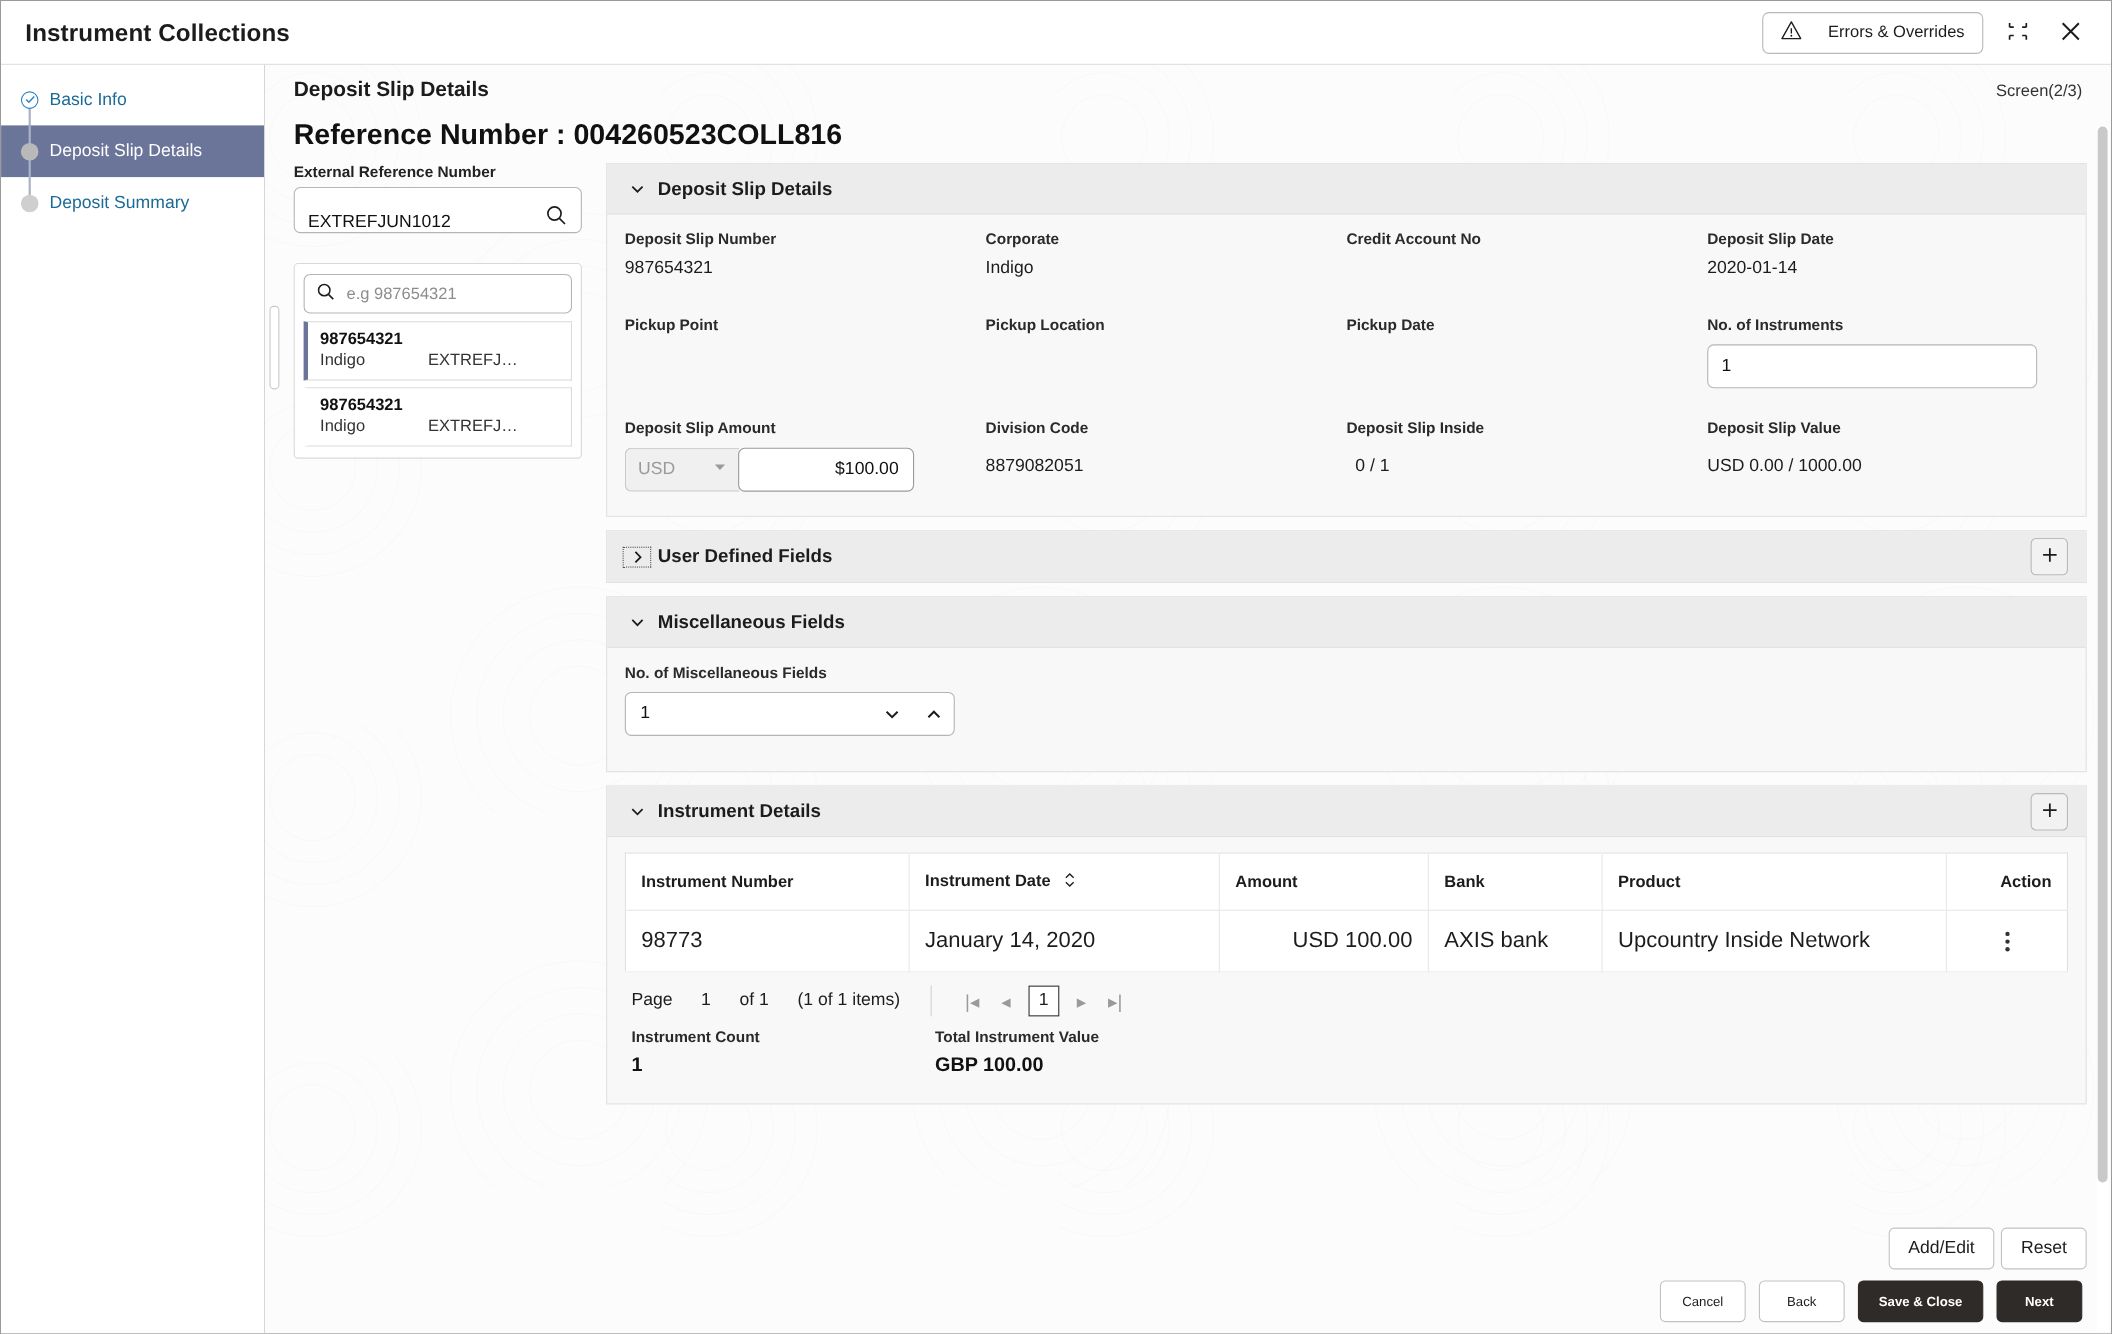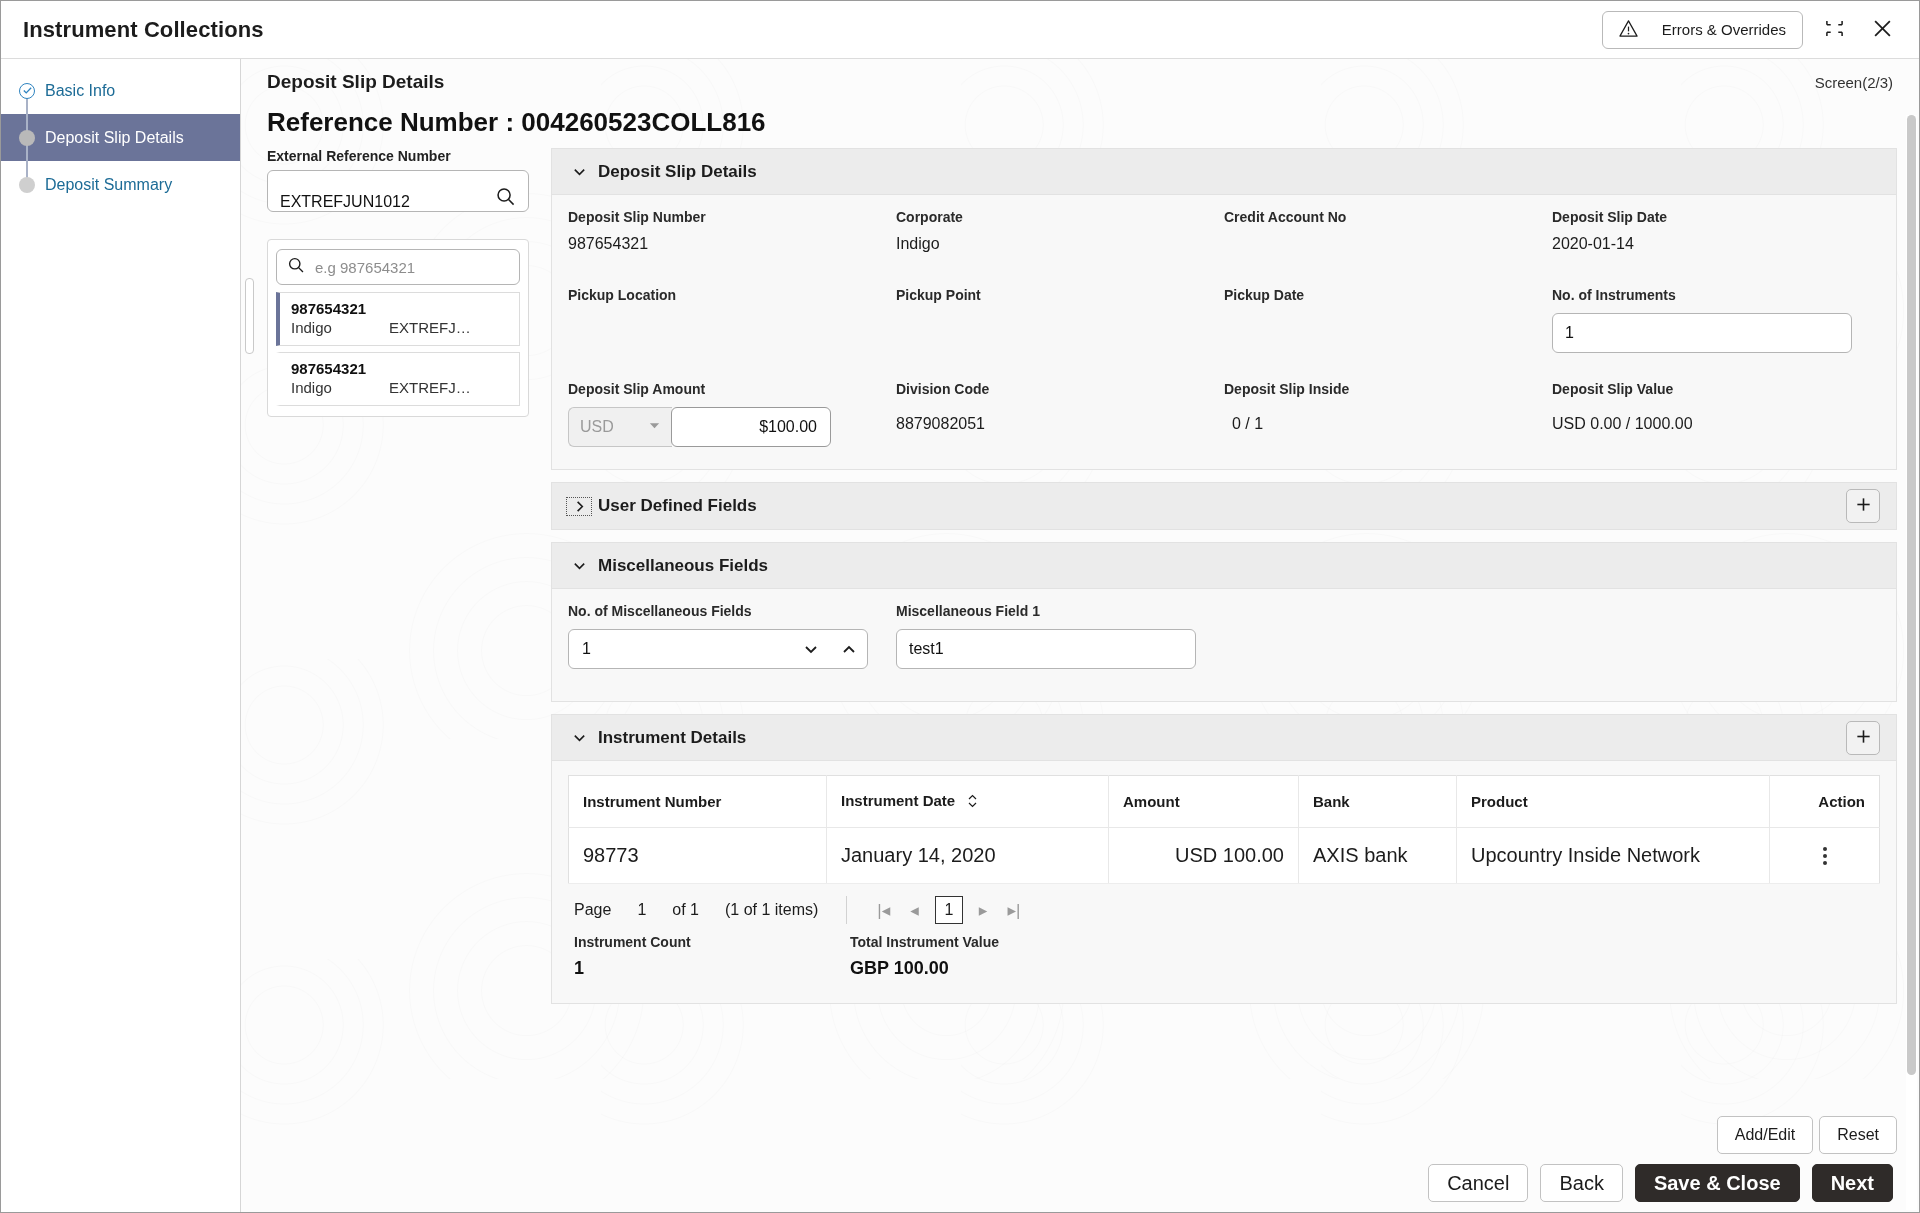--- a/index.html
+++ b/index.html
@@ -266,21 +266,21 @@
   }
   .ghost-btn + .ghost-btn { margin-left: 6px; }
 
   .footer {
     flex: 0 0 58px; height: 58px;
     display: flex; align-items: center; justify-content: flex-end;
     gap: 12px; padding: 0 26px;
   }
   .f-btn {
     height: 38px; min-width: 78px; padding: 0 18px;
-    border-radius: 5px; font-size: 20px; cursor: pointer;
+    border-radius: 5px; font-size: 12px; cursor: pointer;
     font-family: "Liberation Sans", sans-serif;
   }
   .f-btn.light { background: #fff; border: 1px solid #c2c2c2; color: #1c1c1c; }
   .f-btn.dark  { background: #2f2b29; border: 1px solid #2f2b29; color: #fff; font-weight: 600; }
 
   .vscroll {
     position: absolute; right: 2px; top: 56px; bottom: 2px; width: 11px;
   }
   .vscroll .track { position: absolute; inset: 0; background: #fff; }
   .vscroll .thumb {
@@ -433,25 +433,25 @@
                 <div class="cell">
                   <div class="cell-lbl">Deposit Slip Date</div>
                   <div class="cell-val">2020-01-14</div>
                 </div>
               </div>
 
               <div class="row-gap"></div>
 
               <div class="grid4">
                 <div class="cell">
+                  <div class="cell-lbl">Pickup Point</div>
+                  <div class="cell-val"></div>
+                </div>
+                <div class="cell">
                   <div class="cell-lbl">Pickup Location</div>
-                  <div class="cell-val"></div>
-                </div>
-                <div class="cell">
-                  <div class="cell-lbl">Pickup Point</div>
                   <div class="cell-val"></div>
                 </div>
                 <div class="cell">
                   <div class="cell-lbl">Pickup Date</div>
                   <div class="cell-val"></div>
                 </div>
                 <div class="cell">
                   <div class="cell-lbl">No. of Instruments</div>
                   <div class="txt-input wide">1</div>
                 </div>
@@ -531,24 +531,20 @@
                             <polyline points="3,6 8,11 13,6"></polyline>
                           </svg>
                         </span>
                       <span>
                           <svg width="16" height="16" viewBox="0 0 16 16" fill="none" stroke="#1c1c1c" stroke-width="1.8">
                             <polyline points="3,11 8,6 13,11"></polyline>
                           </svg>
                         </span>
                     </span>
                   </div>
-                </div>
-                <div class="cell">
-                  <div class="cell-lbl">Miscellaneous Field 1</div>
-                  <div class="txt-input wide">test1</div>
                 </div>
                 <div class="cell"></div>
                 <div class="cell"></div>
               </div>
             </div>
           </div>
 
           <div class="panel">
             <div class="panel-head">
               <span class="chev">

